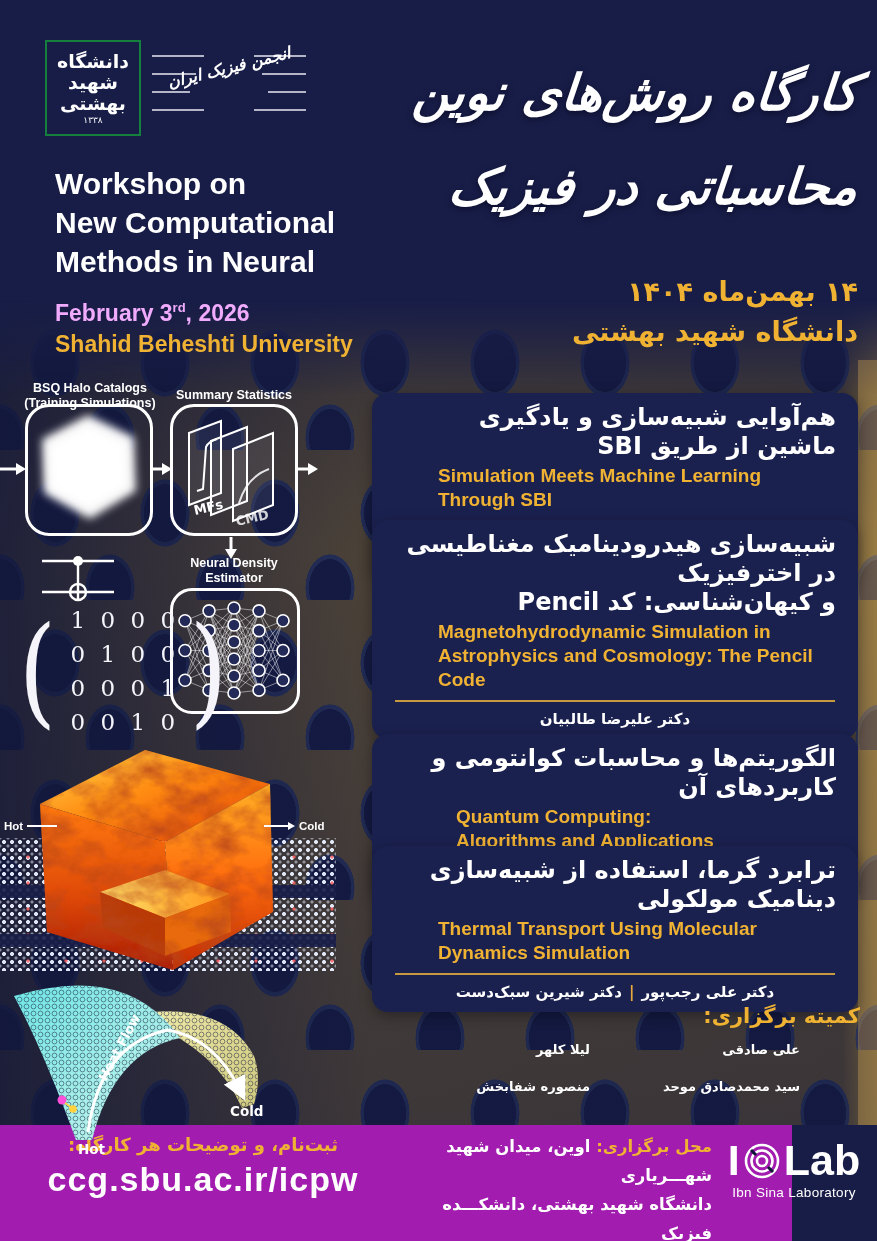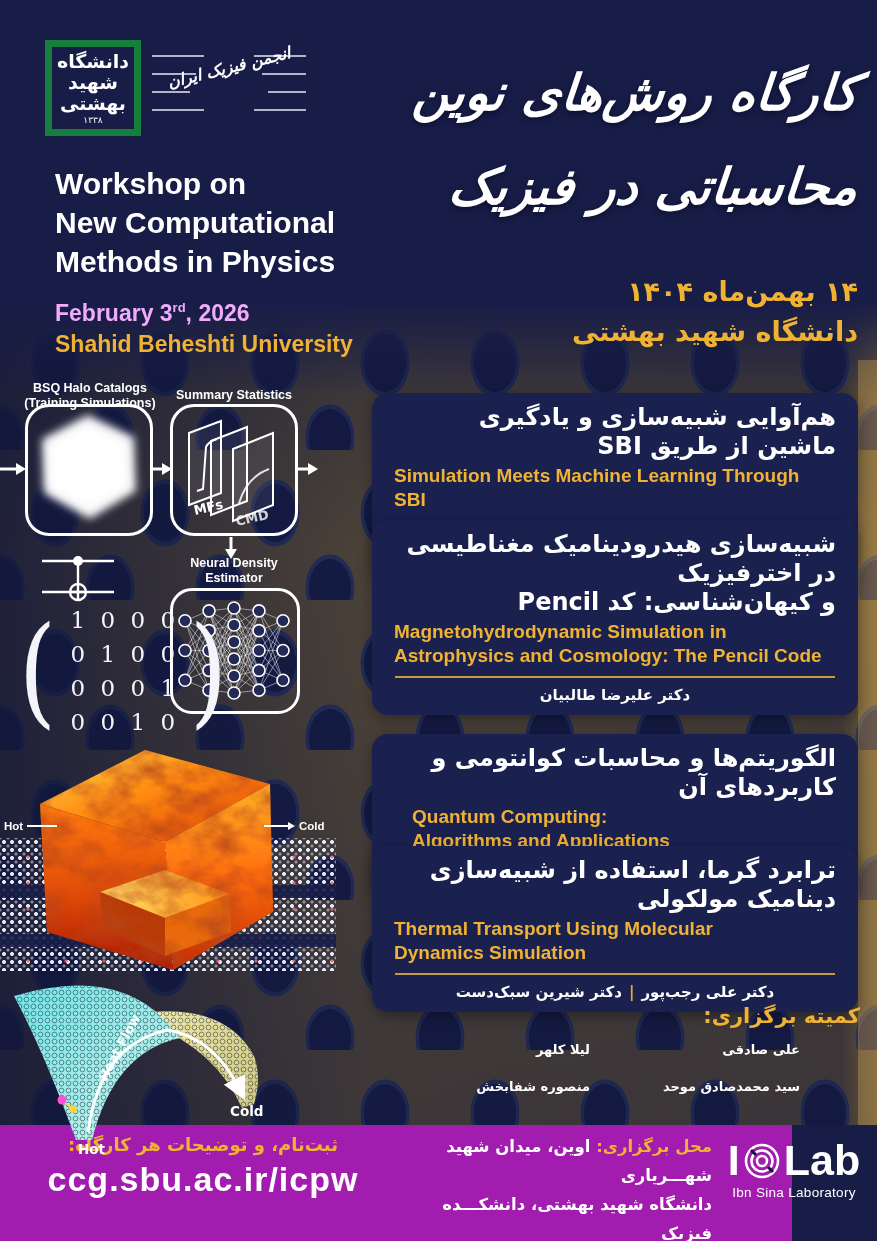--- a/index.html
+++ b/index.html
@@ -15,21 +15,21 @@
     background-size:110px 150px;
     -webkit-mask-image:linear-gradient(to bottom,transparent,#000 95px);
     mask-image:linear-gradient(to bottom,transparent,#000 95px);}
   .pattern::after{content:"";position:absolute;inset:0;
     background:
       linear-gradient(to right, rgba(18,23,58,.85), rgba(18,23,58,.38) 42%, rgba(18,23,58,.42) 96%, rgba(198,160,84,.12)),
       linear-gradient(to bottom, rgba(18,23,58,.45), rgba(18,23,58,.12) 30%, rgba(18,23,58,.35) 100%);}
   .gold-strip{position:absolute;right:0;top:360px;width:19px;height:765px;z-index:1;
     background:rgba(203,160,82,.38);}
   
-  .sbu-logo{position:absolute;left:45px;top:40px;width:96px;height:96px;border:7px solid #15803d;
+  .sbu-logo{position:absolute;left:45px;top:40px;width:96px;height:96px;border:2px solid #15803d;
     box-sizing:border-box;display:flex;flex-direction:column;justify-content:center;align-items:center;
     color:#fff;text-align:center;z-index:2;}
   .sbu-logo .w{font-weight:bold;font-size:19px;line-height:21px;letter-spacing:-1px;}
   .sbu-logo .yr{font-size:9px;margin-top:1px;letter-spacing:1px;}
   .ips-logo{position:absolute;left:150px;top:44px;width:158px;height:80px;z-index:2;}
   .ips-logo .callig{position:absolute;left:0;top:14px;width:158px;text-align:center;color:#fff;
     font-style:italic;font-weight:bold;font-size:16px;transform:rotate(-14deg);}
   .title-en{position:absolute;left:55px;top:164px;color:#fff;z-index:2;
     font-family:"Liberation Sans",sans-serif;font-weight:600;font-size:30px;line-height:39px;}
   .date-en{position:absolute;left:55px;top:300px;color:#f0abfc;z-index:2;
@@ -73,21 +73,21 @@
     color:#fff;font-weight:bold;font-size:11.5px;font-family:"Liberation Sans",sans-serif;}
   .heat-tag .ln{display:inline-block;height:2px;background:#fff;width:26px;}
   .heat-tag .head{width:0;height:0;border-left:7px solid #fff;border-top:4px solid transparent;
     border-bottom:4px solid transparent;margin-left:-4px;}
   .arch-svg{position:absolute;left:2px;top:982px;z-index:4;}
   
   .card{position:absolute;left:372px;width:486px;background:#1b214f;border-radius:16px;
     padding:10px 22px 9px;box-sizing:border-box;z-index:2;box-shadow:0 4px 14px rgba(0,0,10,.35);}
   .card .fa-t{direction:rtl;text-align:right;color:#fff;font-weight:bold;font-size:24px;line-height:29px;}
   .card .en-t{color:#f0b233;font-family:"Liberation Sans",sans-serif;font-weight:bold;
-    font-size:19px;line-height:24px;margin-top:3px;}
+    font-size:19px;line-height:24px;margin-top:3px;margin-left:44px;}
   .card .divider{height:2px;background:#c89a3f;margin:8px 1px 7px;}
   .card .speakers{direction:rtl;text-align:center;color:#fff;font-weight:bold;font-size:15px;line-height:21px;}
   .card .sep{color:#e7a93c;margin:0 7px;}
   
   .committee-h{position:absolute;right:17px;top:1004px;color:#f0b233;font-weight:bold;font-size:21px;
     direction:rtl;z-index:2;}
   .cmember{position:absolute;color:#fff;font-weight:bold;font-size:13px;direction:rtl;z-index:2;}
   
   .footer{position:absolute;left:0;top:1125px;width:792px;height:116px;background:#a21caf;z-index:3;}
   .reg{position:absolute;left:38px;top:9px;width:330px;text-align:center;}
@@ -127,21 +127,21 @@
         <line x1="2" y1="66" x2="54" y2="66"></line>
           <line x1="104" y1="66" x2="156" y2="66"></line>
       </g>
     </svg>
     <div class="callig">انجمن فیزیک ایران</div>
   </div>
 
   <div class="title-en">
     <div>Workshop on</div>
     <div>New Computational</div>
-    <div>Methods in Physics</div>
+    <div>Methods in Neural</div>
   </div>
   <div class="date-en"><span>February 3</span><sup>rd</sup><span>, 2026</span></div>
   <div class="venue-en">Shahid Beheshti University</div>
 
   <div class="title-fa l1">کارگاه روش‌های نوین</div>
   <div class="title-fa l2">محاسباتی در فیزیک</div>
   <div class="date-fa">۱۴ بهمن‌ماه ۱۴۰۴</div>
   <div class="venue-fa">دانشگاه شهید بهشتی</div>
 
   <div class="diag-label" style="left:14px;top:381px;width:152px;">

